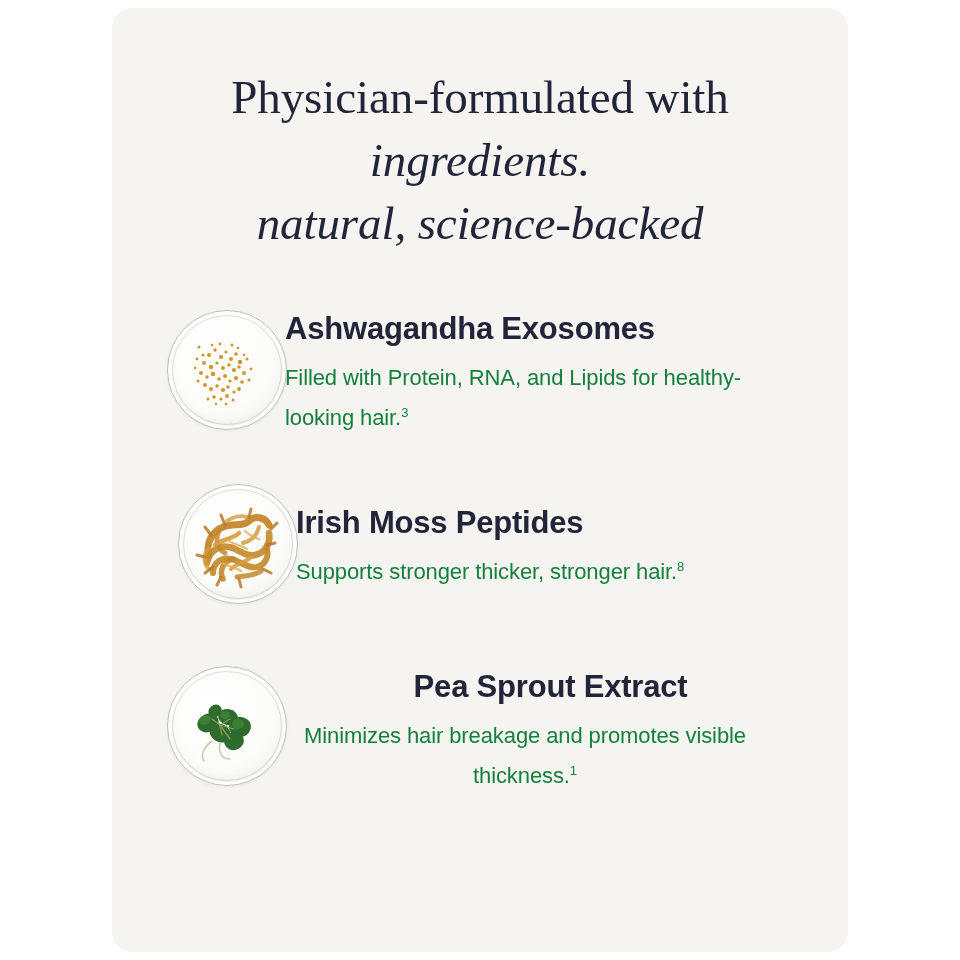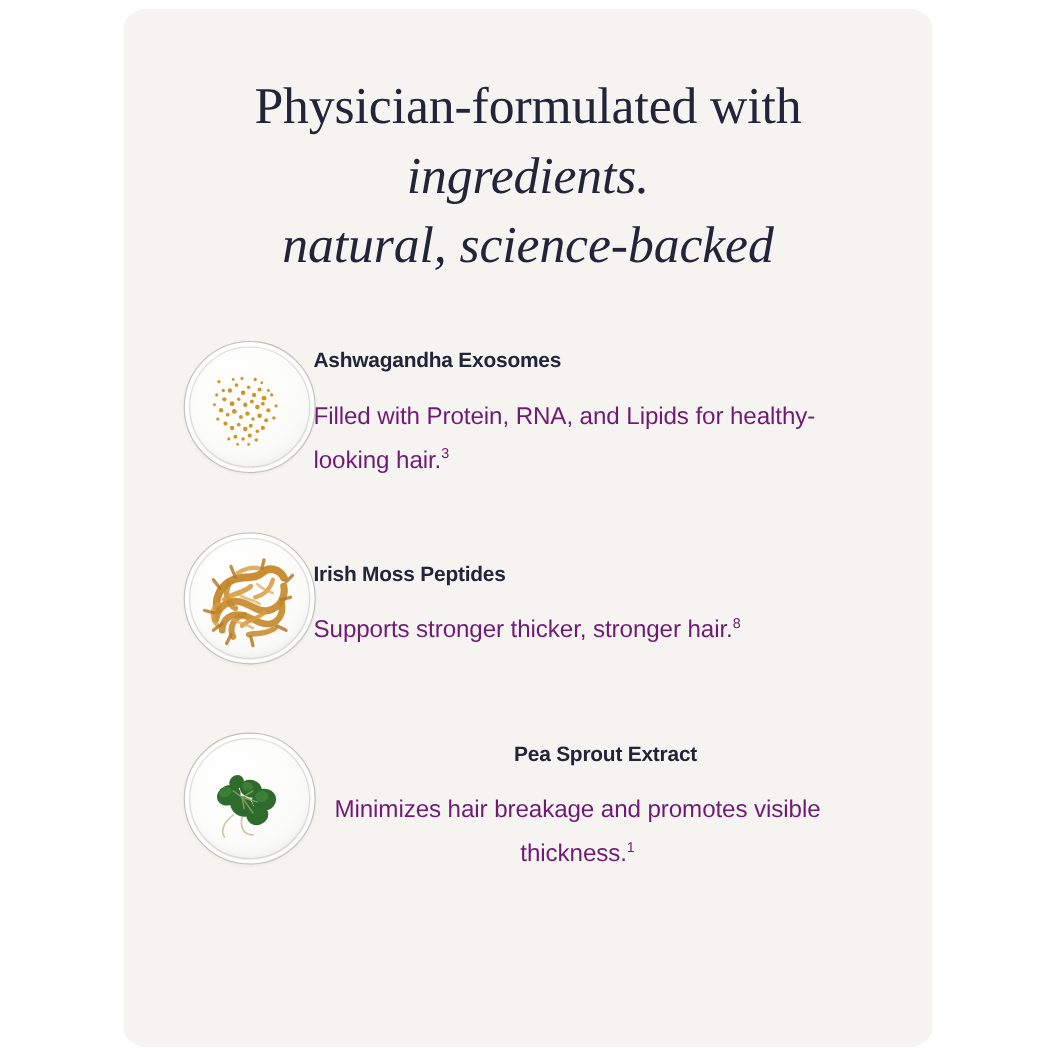--- a/index.html
+++ b/index.html
@@ -109,44 +109,44 @@
   .dish-content svg { display: block; width: 100%; height: 100%; }
 
   
   .ingredient-text {
     flex: 1 1 auto;
     padding-top: 34px;
     padding-right: 32px;
   }
   .ingredient-title {
     color: #22243a;
-    font-size: 19px;
+    font-size: 31px;
     font-weight: bold;
     letter-spacing: -0.2px;
     line-height: 30px;
     margin: 0 0 14px 0;
   }
   .ingredient-desc {
-    color: #701a75;
+    color: #15803d;
     font-size: 22px;
     font-weight: normal;
     line-height: 40px;
     letter-spacing: -0.1px;
     margin: 0;
     max-width: 480px;
   }
   .ingredient-desc sup {
     font-size: 13px;
     line-height: 0;
     vertical-align: super;
   }
 
   
   .row-1 { height: 186px; }
-  .row-2 { height: 168px; }
+  .row-2 { height: 168px; margin-left: 11px; }
   .row-3 { height: 190px; }
   .row-2 .ingredient-text { padding-top: 42px; }
   .row-3 .ingredient-text { padding-top: 38px; text-align: center; }
   .row-2 .dish { top: 18px; }
   .row-3 .dish { top: 32px; }
 </style>
 </head>
 <body>
 
 <div class="stage">

